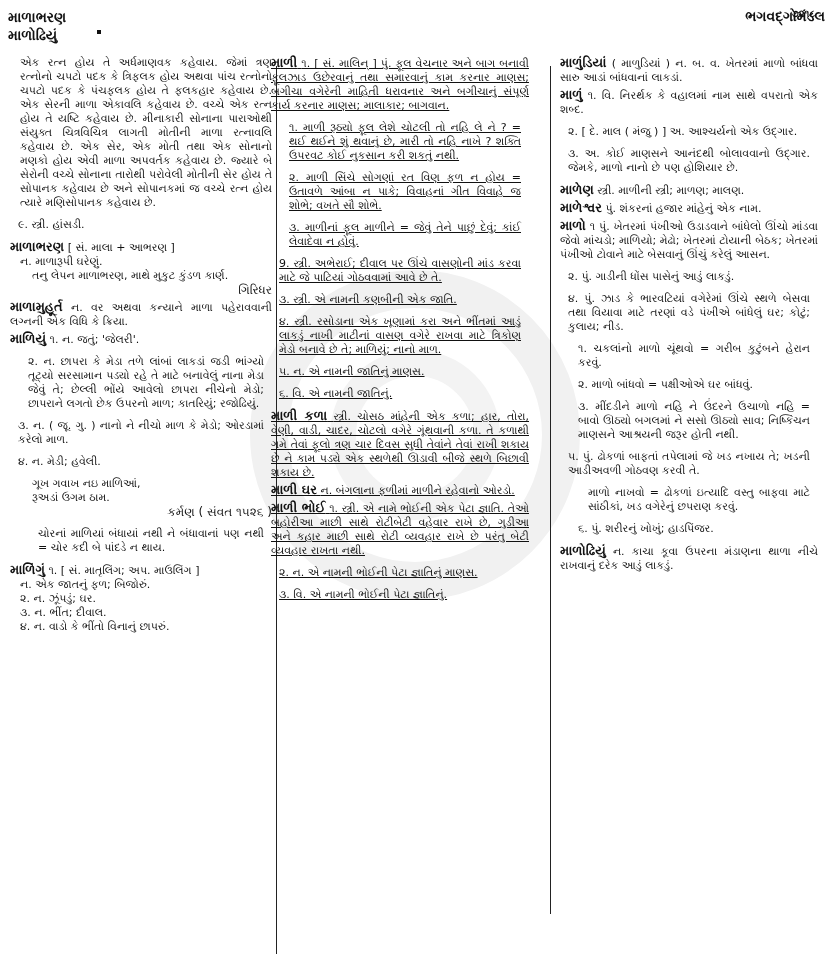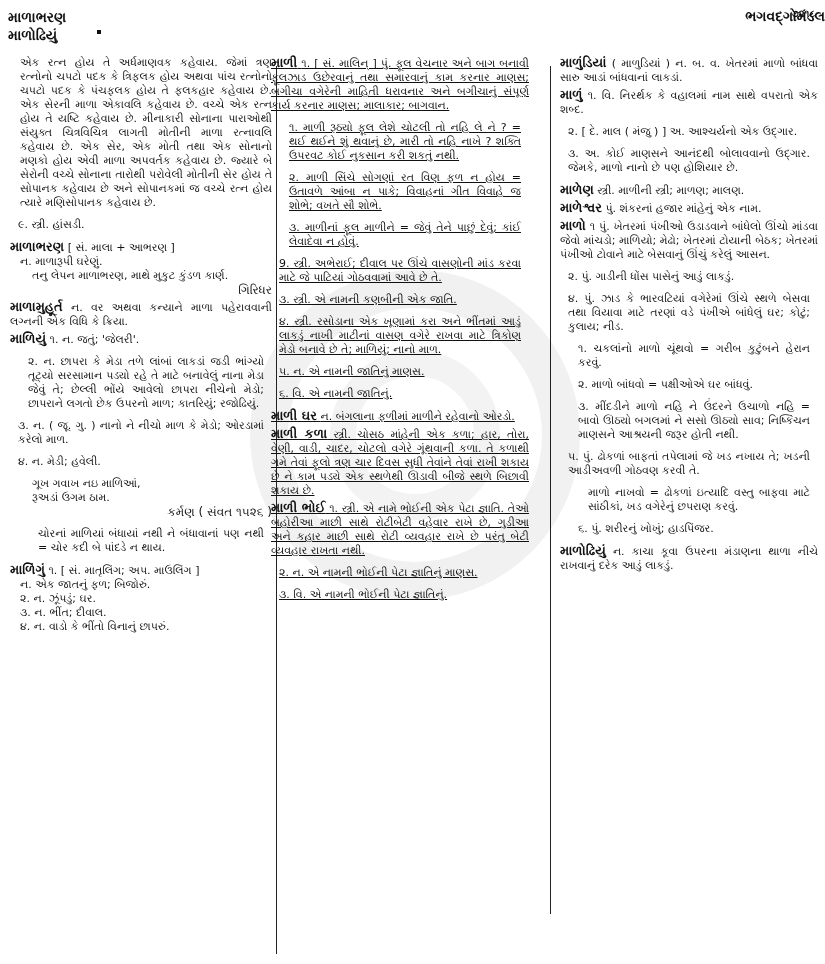--- a/index.html
+++ b/index.html
@@ -107,27 +107,27 @@
       <p class="sub ind">૨. માળી સિંચે સોગણાં રત વિણ ફળ ન હોય = ઉતાવળે આંબા ન પાકે; વિવાહનાં ગીત વિવાહે જ શોભે; વખતે સૌ શોભે.</p>
       <p class="sub ind">૩. માળીનાં ફૂલ માળીને = જેવું તેને પાછું દેવું; કાંઈ લેવાદેવા ન હોવું.</p>
       <p class="sub">9. સ્ત્રી. અભેરાઈ; દીવાલ પર ઊંચે વાસણોની માંડ કરવા માટે જે પાટિયાં ગોઠવવામાં આવે છે તે.</p>
       <p class="sub">૩. સ્ત્રી. એ નામની કણબીની એક જાતિ.</p>
       <p class="sub">૪. સ્ત્રી. રસોડાના એક ખૂણામાં કરા અને ભીંતમાં આડું લાકડું નાખી માટીનાં વાસણ વગેરે રાખવા માટે ત્રિકોણ મેડો બનાવે છે તે; માળિયું; નાનો માળ.</p>
       <p class="sub">૫. ન. એ નામની જાતિનું માણસ.</p>
       <p class="sub">૬. વિ. એ નામની જાતિનું.</p>
     </div>
 
     <div class="entry">
-      <span class="hw">માળી ઘર</span>
-      <span>ન. બંગલાના ફળીમાં માળીને રહેવાનો ઓરડો.</span>
+      <span class="hw">માળી કળા</span>
+      <span>સ્ત્રી. ચોસઠ માંહેની એક કળા; હાર, તોરા, વેણી, વાડી, ચાદર, ચોટલો વગેરે ગૂંથવાની કળા. તે કળાથી ગમે તેવાં ફૂલો ત્રણ ચાર દિવસ સુધી તેવાંને તેવાં રાખી શકાય છે ને કામ પડ્યે એક સ્થળેથી ઊડાવી બીજે સ્થળે બિછાવી શકાય છે.</span>
     </div>
 
     <div class="entry">
-      <span class="hw">માળી કળા</span>
-      <span>સ્ત્રી. ચોસઠ માંહેની એક કળા; હાર, તોરા, વેણી, વાડી, ચાદર, ચોટલો વગેરે ગૂંથવાની કળા. તે કળાથી ગમે તેવાં ફૂલો ત્રણ ચાર દિવસ સુધી તેવાંને તેવાં રાખી શકાય છે ને કામ પડ્યે એક સ્થળેથી ઊડાવી બીજે સ્થળે બિછાવી શકાય છે.</span>
+      <span class="hw">માળી ઘર</span>
+      <span>ન. બંગલાના ફળીમાં માળીને રહેવાનો ઓરડો.</span>
     </div>
 
     <div class="entry">
       <span class="hw">માળી ભોઈ</span>
       <span>૧. સ્ત્રી. એ નામે ભોઈની એક પેટા જ્ઞાતિ. તેઓ બહોરીઆ માછી સાથે રોટીબેટી વહેવાર રાખે છે, ગુડીઆ અને કહાર માછી સાથે રોટી વ્યવહાર રાખે છે પરંતુ બેટી વ્યવહાર રાખતા નથી.</span>
       <p class="sub">૨. ન. એ નામની ભોઈની પેટા જ્ઞાતિનું માણસ.</p>
       <p class="sub">૩. વિ. એ નામની ભોઈની પેટા જ્ઞાતિનું.</p>
     </div>
   </div>
 

